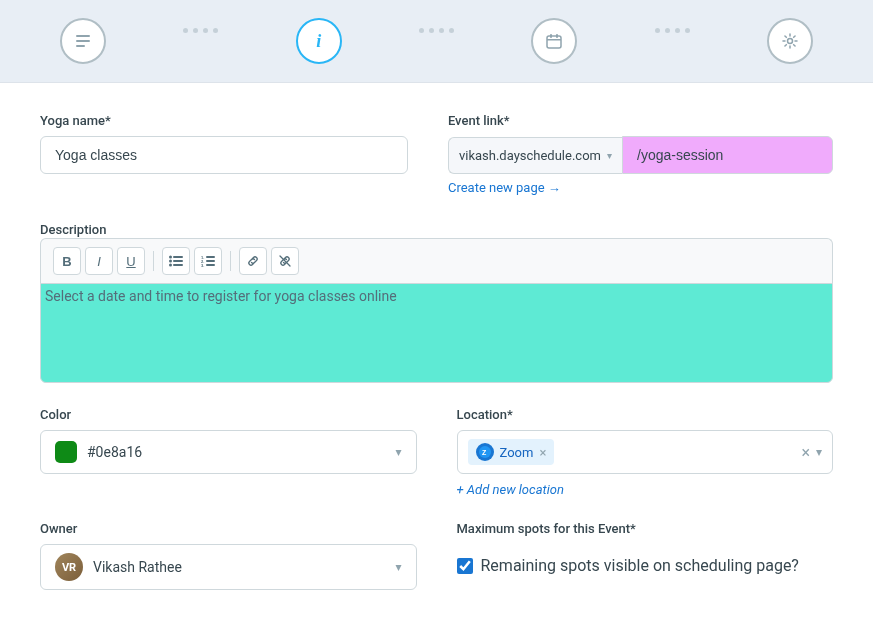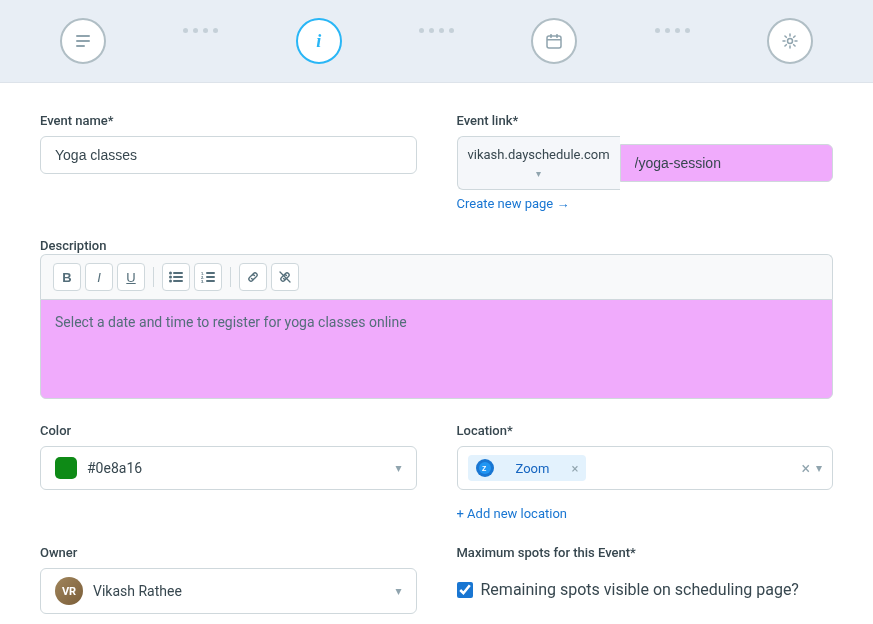--- a/index.html
+++ b/index.html
@@ -100,21 +100,20 @@
       padding: 10px 10px;
       font-size: 13px;
       color: #37474f;
       background: #f5f7fa;
       display: flex;
       align-items: center;
       gap: 6px;
       cursor: pointer;
       white-space: nowrap;
       border-right: none;
-      flex-direction: column;
     }
     .domain-select .chevron {
       color: #90a4ae;
       font-size: 10px;
     }
     .link-input {
       border: 1px solid #cfd8dc;
       border-radius: 0 6px 6px 0;
       padding: 10px 14px;
       font-size: 14px;
@@ -163,25 +162,25 @@
     }
     .toolbar-sep {
       width: 1px;
       height: 20px;
       background: #cfd8dc;
       margin: 0 4px;
     }
     .editor-body {
       border: 1px solid #cfd8dc;
       border-radius: 0 0 6px 6px;
-      padding: 14px;
+      padding: 4px;
       min-height: 100px;
       font-size: 14px;
       color: #546e7a;
-      background: #f0abfc;
+      background: #5eead4;
       resize: vertical;
     }
 
     
     .color-group {
       position: relative;
     }
     .color-select {
       border: 1px solid #cfd8dc;
       border-radius: 6px;
@@ -229,21 +228,21 @@
       min-height: 44px;
     }
     .location-tag {
       background: #e3f2fd;
       border-radius: 4px;
       padding: 4px 8px;
       font-size: 13px;
       color: #1565c0;
       display: flex;
       align-items: center;
-      gap: 22px;
+      gap: 6px;
     }
     .tag-icon {
       width: 18px;
       height: 18px;
       border-radius: 50%;
       background: #1976d2;
       display: flex;
       align-items: center;
       justify-content: center;
       color: white;
@@ -268,24 +267,25 @@
       font-size: 16px;
     }
     .location-chevron {
       color: #90a4ae;
       font-size: 12px;
     }
     .add-location-link {
       font-size: 13px;
       color: #1976d2;
       cursor: pointer;
-      margin-top: 16px;
+      margin-top: 8px;
       display: flex;
       align-items: center;
       gap: 4px;
+      font-style: italic;
     }
 
     
     .owner-select {
       border: 1px solid #cfd8dc;
       border-radius: 6px;
       padding: 8px 14px;
       font-size: 14px;
       color: #37474f;
       background: #fff;
@@ -434,21 +434,21 @@
     </div>
 
   </div>
 </div>
 
 <div class="main-content">
 
   <div class="form-row">
 
     <div class="form-group">
-      <label class="form-label">Event name*</label>
+      <label class="form-label">Yoga name*</label>
       <input type="text" class="form-input" value="Yoga classes" style="">
     </div>
 
     <div class="form-group">
       <label class="form-label">Event link*</label>
       <div class="event-link-group">
         <div class="domain-select">
           <span>vikash.dayschedule.com</span>
           <span class="chevron">▾</span>
         </div>

